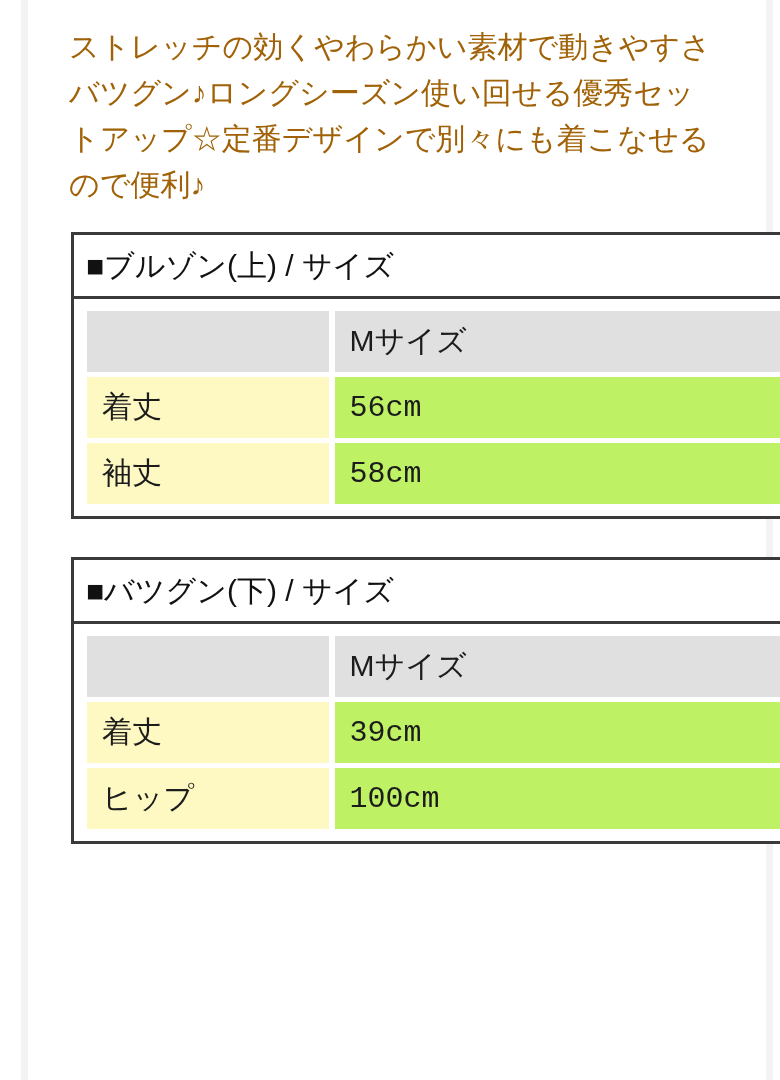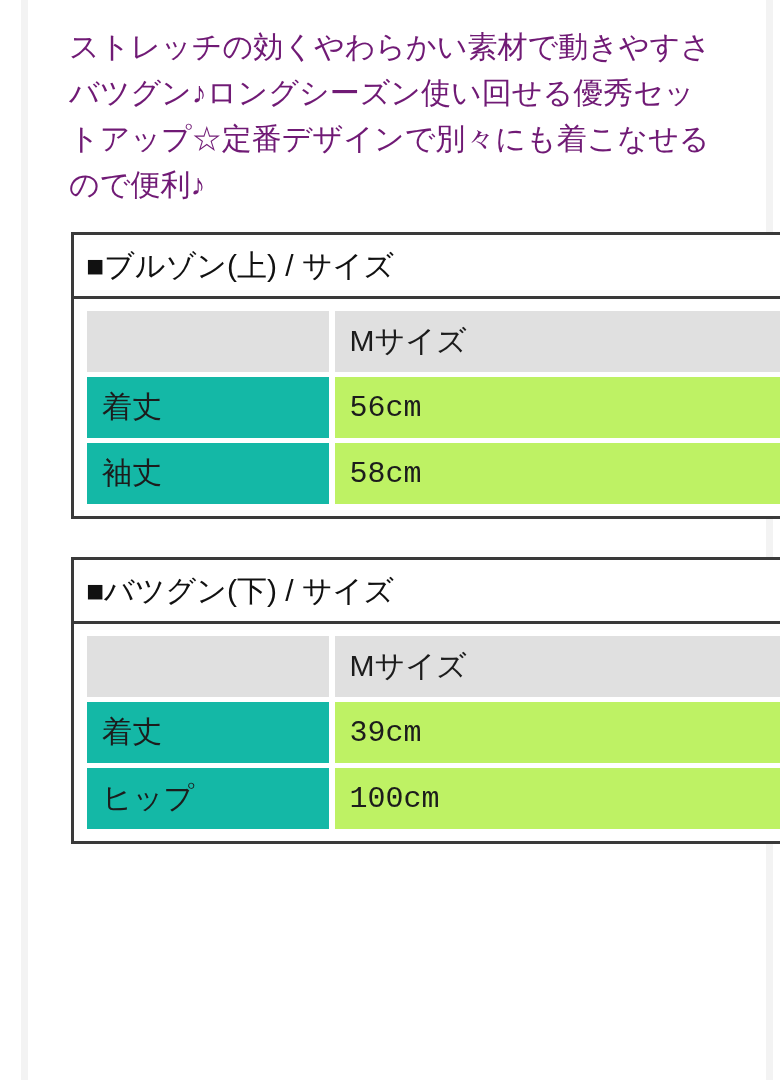--- a/index.html
+++ b/index.html
@@ -30,21 +30,21 @@
     position: relative;
     box-sizing: border-box;
     padding: 24px 50px 0 69px;
   }
 
   .description {
     margin: 0;
     font-size: 30px;
     line-height: 46px;
     white-space: pre-line;
-    color: #701a75;
+    color: #a16207;
   }
 
   .size-box {
     box-sizing: border-box;
     width: 770px;
     margin-left: 2px;
     margin-top: 24px;
     border: 3px solid #3a3a3a;
     background: #ffffff;
   }
@@ -66,21 +66,21 @@
     border-spacing: 6px 5px;
   }
   table.size-table td {
     height: 61px;
     font-size: 30px;
     vertical-align: middle;
     padding: 0 0 0 15px;
     color: #1c1c1c;
   }
   td.cell-gray  { background: #e0e0e0; }
-  td.cell-label { width: 33%; background: #14b8a6; }
+  td.cell-label { width: 33%; background: #fef9c3; }
   td.cell-value { background: #bef264; font-family: Liberation Mono, monospace; }
 </style>
 </head>
 <body>
 
 <div class="gutter left"></div>
 <div class="gutter right"></div>
 
 <div class="content">
 

